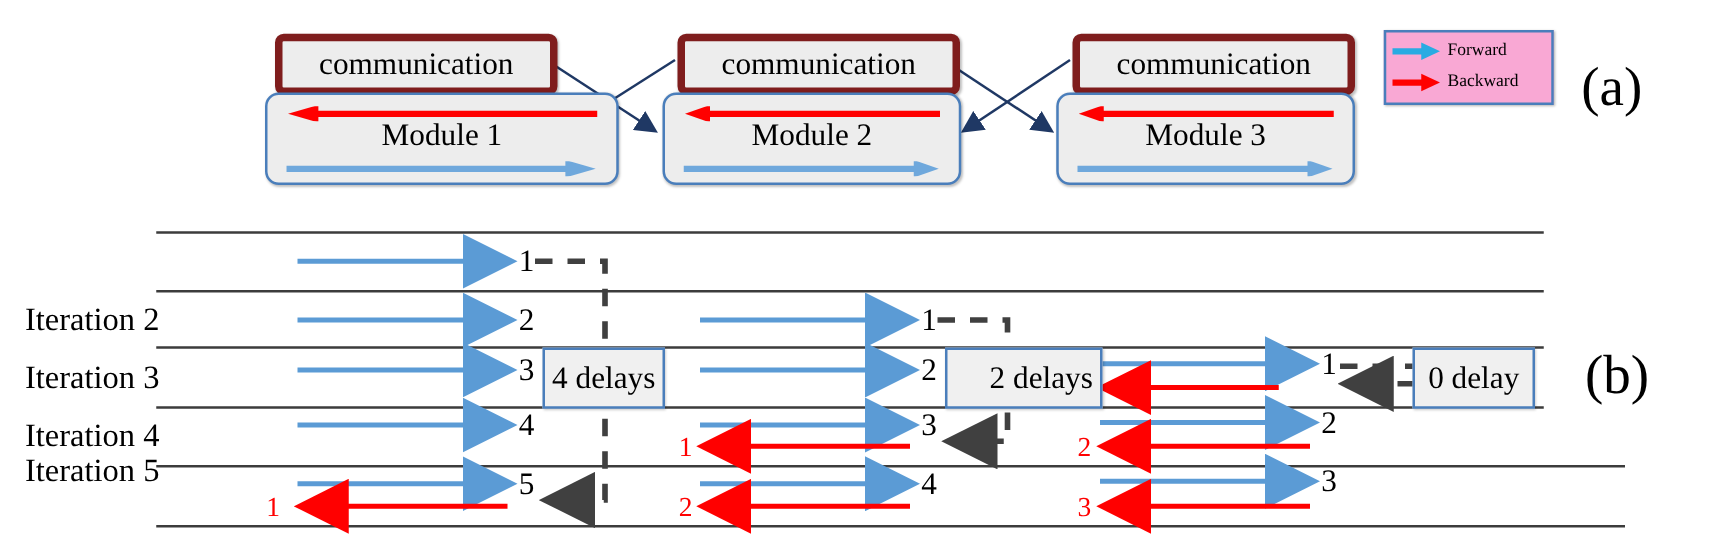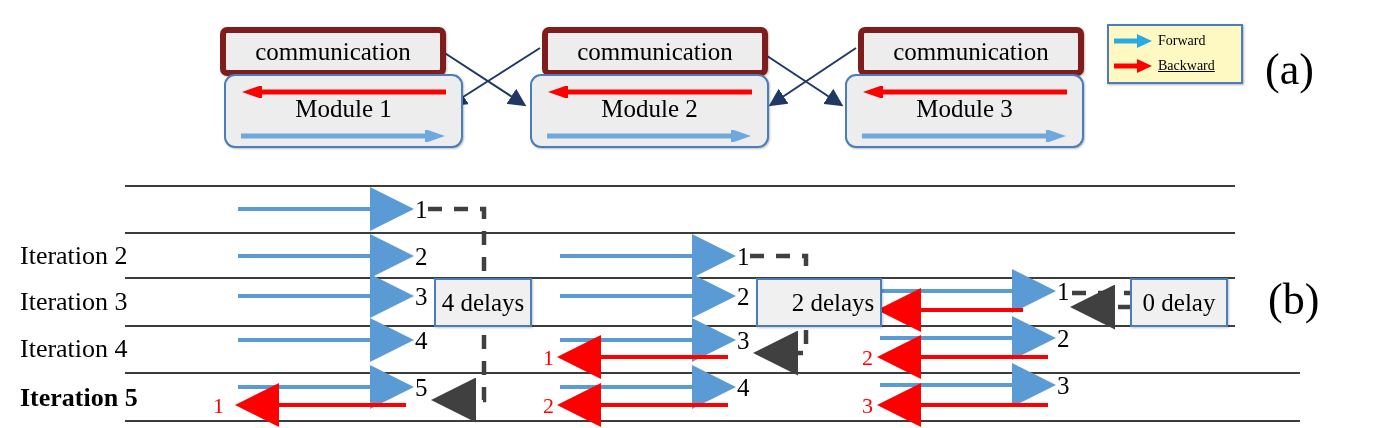--- a/index.html
+++ b/index.html
@@ -21,21 +21,21 @@
   .mod-label{
     position:absolute;left:0;right:0;top:20px;text-align:center;
     font-size:25px;line-height:1;white-space:nowrap;
   }
   .mod-red{position:absolute;left:14px;right:14px;top:8px;height:12px;}
   .mod-blue{position:absolute;left:14px;right:14px;bottom:6px;height:12px;}
 
   
   .legend{
     position:absolute;left:1107px;top:24px;width:132px;height:56px;
-    border:2px solid #4A7EBB;background:#fef9c3;
+    border:2px solid #4A7EBB;background:#f9a8d4;
     box-shadow:1px 1px 2px rgba(0,0,0,.3);
   }
   .legend-row{position:absolute;left:4px;right:4px;height:24px;display:flex;align-items:center;}
   .legend-row .swatch{width:40px;height:16px;flex:0 0 40px;}
   .legend-row .ltxt{font-size:14px;margin-left:5px;line-height:1;white-space:nowrap;}
 
   .panel-tag{position:absolute;font-size:44px;line-height:1;}
 
   
   .sep{position:absolute;left:125px;height:0;border-top:2px solid #3c3c3c;}
@@ -76,21 +76,21 @@
   <div class="comm-box" style="left:220px;top:27px;width:214px;">
     <span>communication</span>
   </div>
   <div class="comm-box" style="left:542px;top:27px;width:214px;">
     <span>communication</span>
   </div>
   <div class="comm-box" style="left:858px;top:27px;width:214px;">
     <span>communication</span>
   </div>
 
-  <div class="mod-box" style="left:224px;top:74px;width:235px;">
+  <div class="mod-box" style="left:212px;top:74px;width:235px;padding-left:44px;">
     <div class="mod-red">
       <svg width="100%" height="12" viewBox="0 0 207 12" preserveAspectRatio="none">
         <line x1="206" y1="6" x2="18" y2="6" stroke="#FF0000" stroke-width="5"></line>
         <path d="M2,6 L22,-1 L22,13 z" fill="#FF0000"></path>
       </svg>
     </div>
     <div class="mod-label">Module 1</div>
     <div class="mod-blue">
       <svg width="100%" height="12" viewBox="0 0 207 12" preserveAspectRatio="none">
         <line x1="1" y1="6" x2="189" y2="6" stroke="#6FA8DC" stroke-width="5"></line>
@@ -134,21 +134,21 @@
   <div class="legend">
     <div class="legend-row" style="top:3px;">
       <span class="swatch">
         <svg width="40" height="16" viewBox="0 0 40 16">
           <line x1="1" y1="8" x2="26" y2="8" stroke="#29ABE2" stroke-width="5"></line>
           <path d="M39,8 L24,1 L24,15 z" fill="#29ABE2"></path>
         </svg>
       </span>
       <span class="ltxt">Forward</span>
     </div>
-    <div class="legend-row" style="top:28px;text-decoration:underline;">
+    <div class="legend-row" style="top:28px;">
       <span class="swatch">
         <svg width="40" height="16" viewBox="0 0 40 16">
           <line x1="1" y1="8" x2="26" y2="8" stroke="#FF0000" stroke-width="5"></line>
           <path d="M39,8 L24,1 L24,15 z" fill="#FF0000"></path>
         </svg>
       </span>
       <span class="ltxt">Backward</span>
     </div>
   </div>
 
@@ -157,21 +157,21 @@
   <div class="sep" style="top:185px;width:1110px;"></div>
   <div class="sep" style="top:232px;width:1110px;"></div>
   <div class="sep" style="top:277px;width:1110px;"></div>
   <div class="sep" style="top:325px;width:1110px;"></div>
   <div class="sep" style="top:372px;width:1175px;"></div>
   <div class="sep" style="top:420px;width:1175px;"></div>
 
   <div class="itlabel" style="top:243px;">Iteration 2</div>
   <div class="itlabel" style="top:289px;">Iteration 3</div>
   <div class="itlabel" style="top:336px;">Iteration 4</div>
-  <div class="itlabel" style="top:385px;font-weight:bold;">Iteration 5</div>
+  <div class="itlabel" style="top:364px;">Iteration 5</div>
 
   <svg class="ov">
     <defs>
       <marker id="darkHead" markerWidth="10" markerHeight="10" refX="8" refY="5" orient="auto">
         <path d="M0,0 L10,5 L0,10 z" fill="#404040"></path>
       </marker>
     </defs>
 
     <path d="M428,209 L484,209 L484,400 L440,400" fill="none" stroke="#404040" stroke-width="4.5" stroke-dasharray="14,12" marker-end="url(#darkHead)"></path>
 

